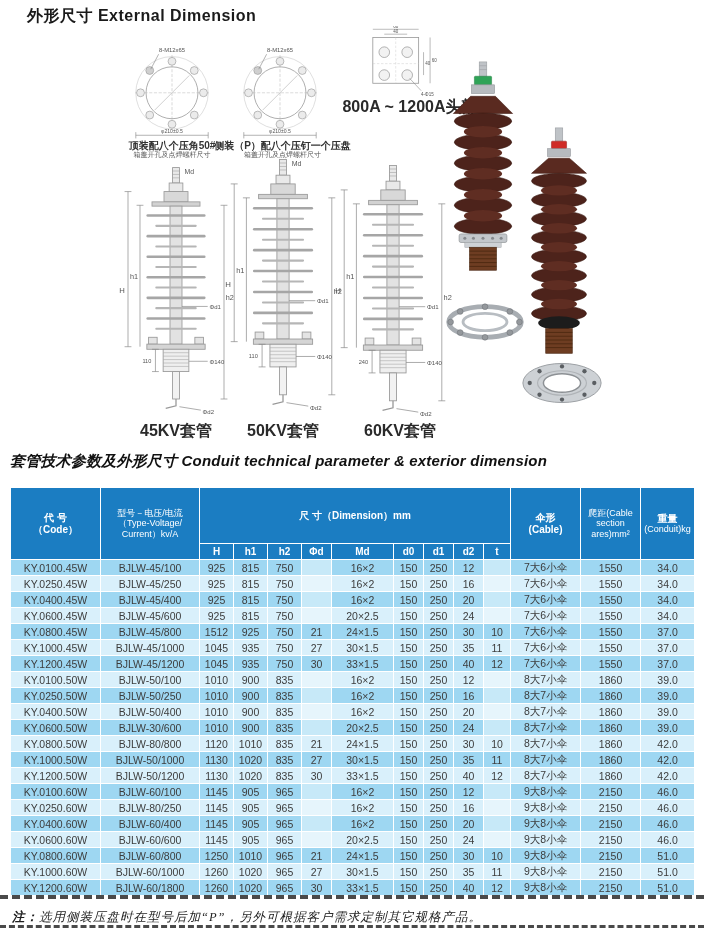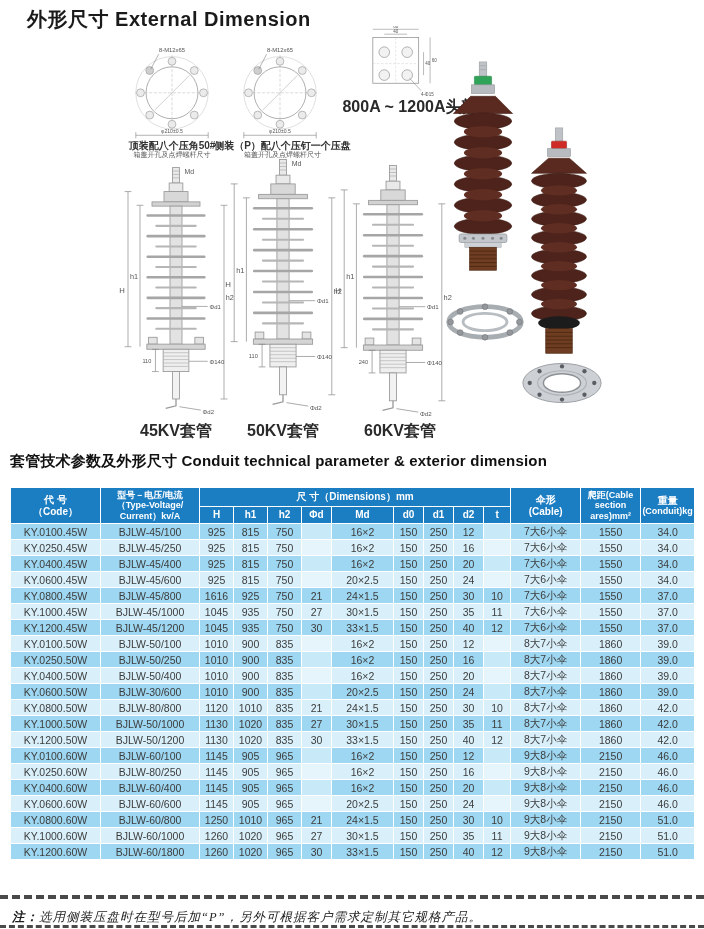--- a/index.html
+++ b/index.html
@@ -1,28 +1,28 @@
 <!DOCTYPE html>
 <html><head>
 <meta charset="utf-8">
 <style>
   * { margin:0; padding:0; box-sizing:border-box; }
   html,body { width:704px; height:929px; }
   body { background:#fff; font-family:"Liberation Sans",sans-serif; color:#222; position:relative; overflow:hidden; }
   .abs { position:absolute; }
-  .page-title { left:27px; top:6px; font-size:20px; font-weight:bold; letter-spacing:.5px; color:#1a1a1a; }
+  .page-title { left:27px; top:6px; font-size:16px; font-weight:bold; letter-spacing:.5px; color:#1a1a1a; }
   .art-board { position:absolute; left:0; top:0; width:704px; height:450px; }
   .cap-main { font-weight:bold; font-size:10px; color:#333; text-align:center; line-height:1.15; }
   .cap-sub { font-size:7px; color:#555; text-align:center; line-height:1.2; }
   .drawing-caption { font-weight:bold; font-size:16px; color:#2a2a2a; text-align:center; }
   svg text { font-family:"Liberation Sans",sans-serif; fill:#555; }
-  .section-title { position:absolute; left:10px; top:452px; font-size:15px; font-weight:bold; color:#111; letter-spacing:.2px; }
+  .section-title { position:absolute; left:10px; top:452px; font-size:15px; font-weight:bold; color:#111; letter-spacing:.2px;font-style:italic; }
   table.spec { position:absolute; left:10px; top:487px; width:684px; border-collapse:collapse; table-layout:fixed; }
-  .spec th { background:#1b7dc2; color:#fff; font-weight:bold; border:1px solid #fff; font-size:10px; line-height:1.15; padding:2px 0; text-align:center; }
-  .spec th .sm { font-size:9px; font-weight:bold;text-align:center; }
+  .spec th { background:#1b7dc2; color:#fff; font-weight:bold; border:1px solid #fff; font-size:10px; line-height:1.15; padding:20px 0; text-align:center; }
+  .spec th .sm { font-size:9px; font-weight:normal;text-align:center; }
   .spec td { border:1px solid #fff; text-align:center; color:#3c3c3c; height:16px; padding:0; font-size:10.5px; }
   .spec tr.dark td { background:#9ed7f2; }
   .spec tr.light td { background:#d9f0fb; }
   .spec tr.dark td.empty { background:#c7e9f8; }
   .spec tr.light td.empty { background:#e6f5fc; }
   .spec thead tr.subrow th { padding:1px 0; font-size:10px; }
   .note-block { position:absolute; left:0; top:895px; width:704px; border-top:4px dashed #4a4a4a; padding:8px 0 0 12px; }
   .note-text { font-family:"Liberation Serif",serif; font-style:italic; font-size:12.5px; color:#1e1e1e; letter-spacing:1px;text-align:right; }
   .bottom-edge { position:absolute; left:0; top:925px; width:704px; border-top:3px dashed #4a4a4a; }
 </style>
@@ -338,21 +338,21 @@
     <tr>
       <th rowspan="2">
         <div>代 号</div>
         <div>（Code）</div>
       </th>
       <th rowspan="2">
         <div class="sm">型号－电压/电流</div>
         <div class="sm">（Type-Voltage/</div>
         <div class="sm">Current）kv/A</div>
       </th>
-      <th colspan="9">尺  寸（Dimensions）mm</th>
+      <th colspan="9">尺  寸（Dimension）mm</th>
       <th rowspan="2">
         <div>伞形</div>
         <div>(Cable)</div>
       </th>
       <th rowspan="2">
         <div class="sm">爬距(Cable</div>
         <div class="sm">section</div>
         <div class="sm">ares)mm²</div>
       </th>
       <th rowspan="2">
@@ -433,21 +433,21 @@
         <td>250</td>
         <td>24</td>
         <td class="empty"></td>
         <td>7大6小伞</td>
         <td>1550</td>
         <td>34.0</td>
       </tr>
       <tr class="dark">
         <td>KY.0800.45W</td>
         <td>BJLW-45/800</td>
-        <td>1616</td>
+        <td>1512</td>
         <td>925</td>
         <td>750</td>
         <td>21</td>
         <td>24×1.5</td>
         <td>150</td>
         <td>250</td>
         <td>30</td>
         <td>10</td>
         <td>7大6小伞</td>
         <td>1550</td>

